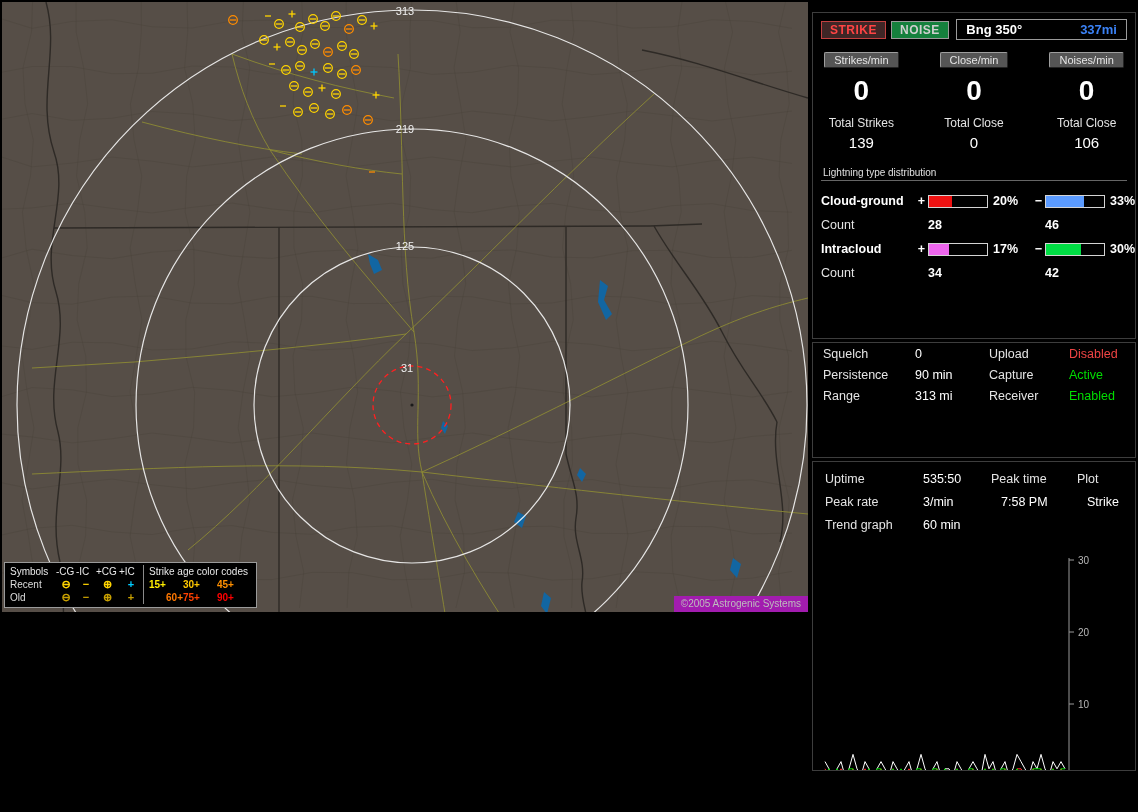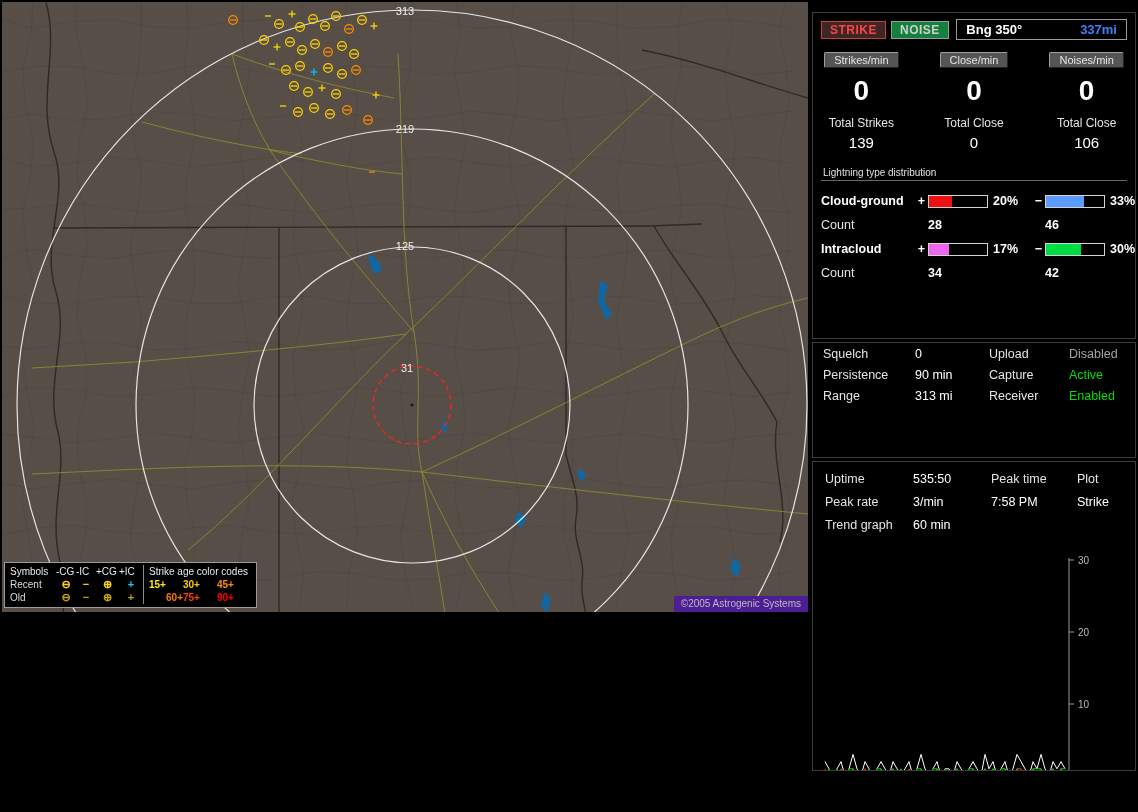--- a/index.html
+++ b/index.html
@@ -18,21 +18,21 @@
   #strike-symbols g{stroke-width:1.3;}
   
   .legend{position:absolute;left:2px;bottom:4px;background:#000;border:1px solid #9a9a9a;
           padding:2px 5px 3px 5px;color:#ddd;font-size:10px;line-height:13px;
           display:grid;grid-template-columns:46px 20px 20px 23px 24px 40px 34px 34px;}
   .legend .hdr{color:#e8e8e8;}
   .legend .sep{border-left:1px solid #8a8a8a;padding-left:5px;}
   .legend .agehdr{grid-column:6/9;}
   .legend .sym{font-weight:bold;font-size:11px;text-align:center;}
   .legend .age{font-weight:bold;}
-  .map-copyright{position:absolute;right:0;bottom:0;background:#4c1d95;color:#bdbdbd;
+  .map-copyright{position:absolute;right:0;bottom:0;background:#a21caf;color:#bdbdbd;
           font-size:10px;padding:2px 7px 3px 7px;}
   
   #sidebar{position:absolute;left:812px;top:12px;width:324px;height:808px;color:#e0e0e0;}
   .panel{background:#000;border:1px solid #3d3d3d;box-sizing:border-box;overflow:hidden;}
   #panelA{height:327px;padding:5px 8px;}
   #panelB{height:116px;margin-top:3px;padding:4px 10px;}
   #panelC{height:310px;margin-top:3px;padding:6px 6px 0 10px;position:relative;}
   .hdr-row{display:flex;align-items:center;gap:5px;margin:1px 0 10px 0;}
   .tbtn{font-weight:bold;font-size:12px;padding:1px 8px;letter-spacing:.5px;cursor:default;}
   .strike-btn{background:#3f2626;border:1px solid #c24040;color:#ff4444;}
@@ -63,21 +63,21 @@
   .count-row .c1{grid-column:3;}
   .count-row .c2{grid-column:6;}
   .datetime{color:#00ff00;font-weight:bold;font-size:15px;padding:4px 0 7px 0;
             border-bottom:1px solid #555;margin-bottom:8px;}
   .status-grid{display:grid;grid-template-columns:92px 74px 80px auto;row-gap:7px;font-size:12.5px;}
   .status-grid .lab{color:#e4e4e4;}
   .status-grid .val{color:#fff;}
   .stats-grid{display:grid;grid-template-columns:88px 78px 86px auto;row-gap:9px;
               font-size:12.5px;margin:4px 0 10px 2px;}
   .stats-grid .lab{color:#e4e4e4;}
-  .stats-grid .val{color:#fff;}
+  .stats-grid .val{color:#fff;margin-left:10px;}
   .trend-chart{margin-top:14px;}
   #trend-axis text{fill:#b8b8b8;font-size:10px;font-family:"Liberation Sans",sans-serif;}
   #trend-axis line{stroke:#999;}
 </style>
 </head>
 <body>
 
 <div id="screen">
 
   <div id="map">
@@ -430,21 +430,21 @@
         <span class="cval c1">34</span>
         <span class="cval c2">42</span>
       </div>
     </div>
 
     <div id="panelB" class="panel">
       <div class="status-grid">
         <span class="lab">Squelch</span>
         <span class="val">0</span>
         <span class="lab">Upload</span>
-        <span class="val" style="color: #a3a3a3;">Disabled</span>
+        <span class="val" style="color: #ef4444;">Disabled</span>
 
         <span class="lab">Persistence</span>
         <span class="val">90 min</span>
         <span class="lab">Capture</span>
         <span class="val" style="color: rgb(0, 221, 0);">Active</span>
 
         <span class="lab">Range</span>
         <span class="val">313 mi</span>
         <span class="lab">Receiver</span>
         <span class="val" style="color: rgb(0, 221, 0);">Enabled</span>

